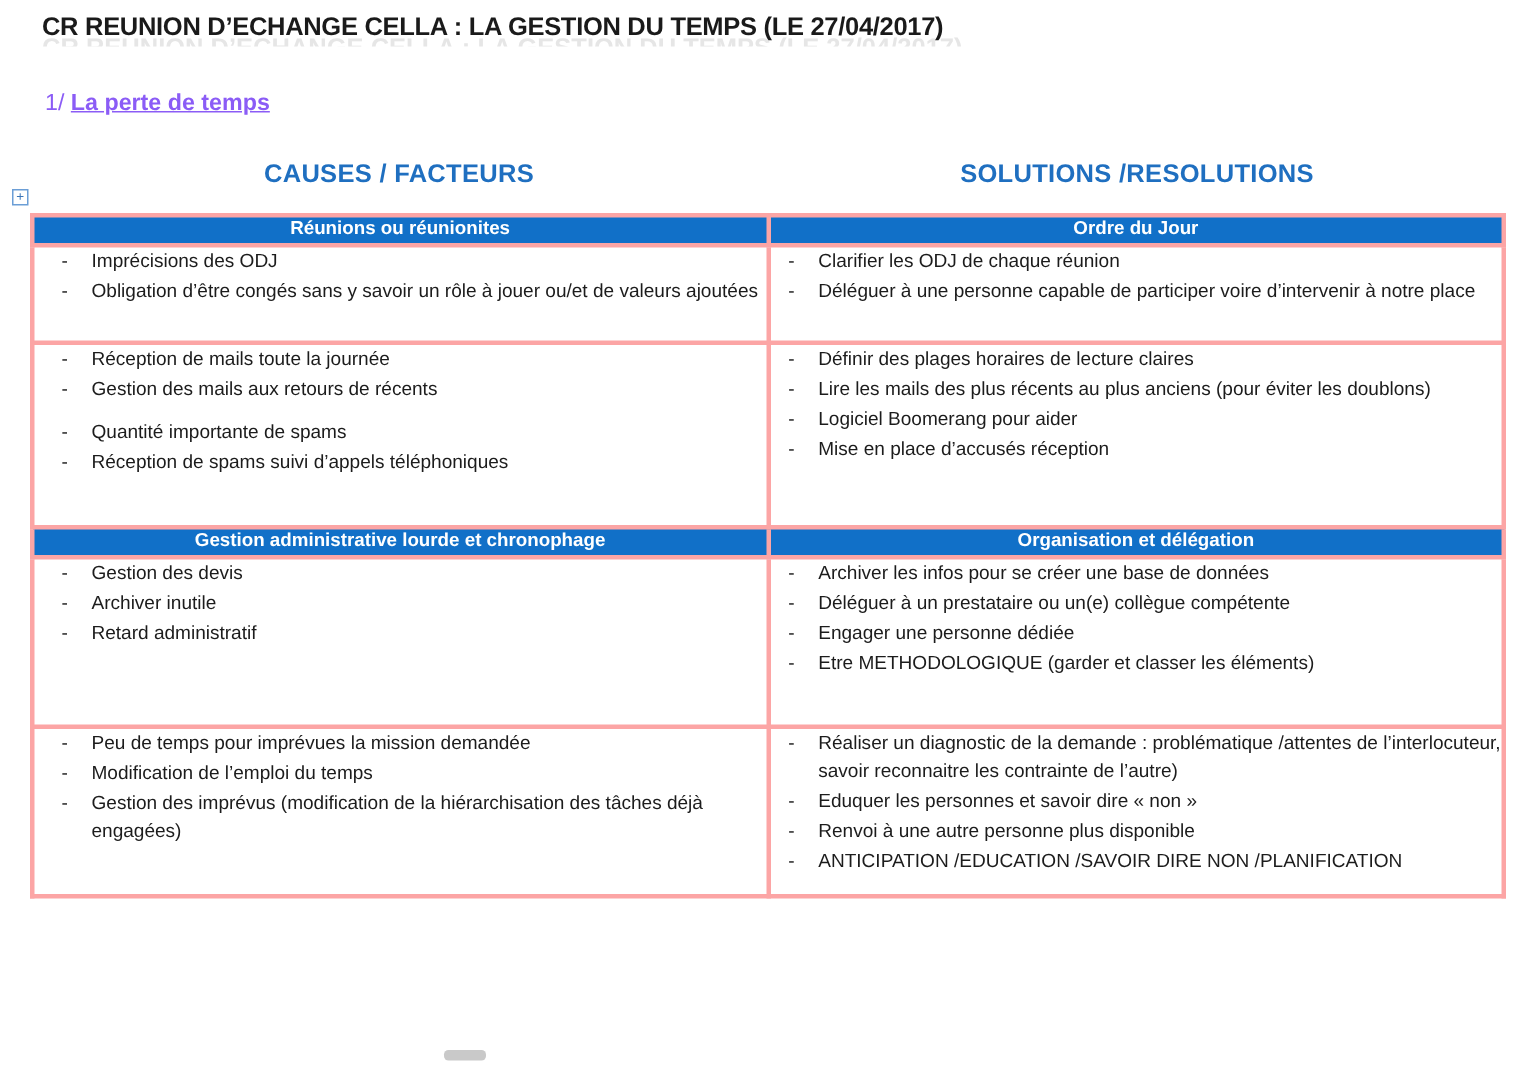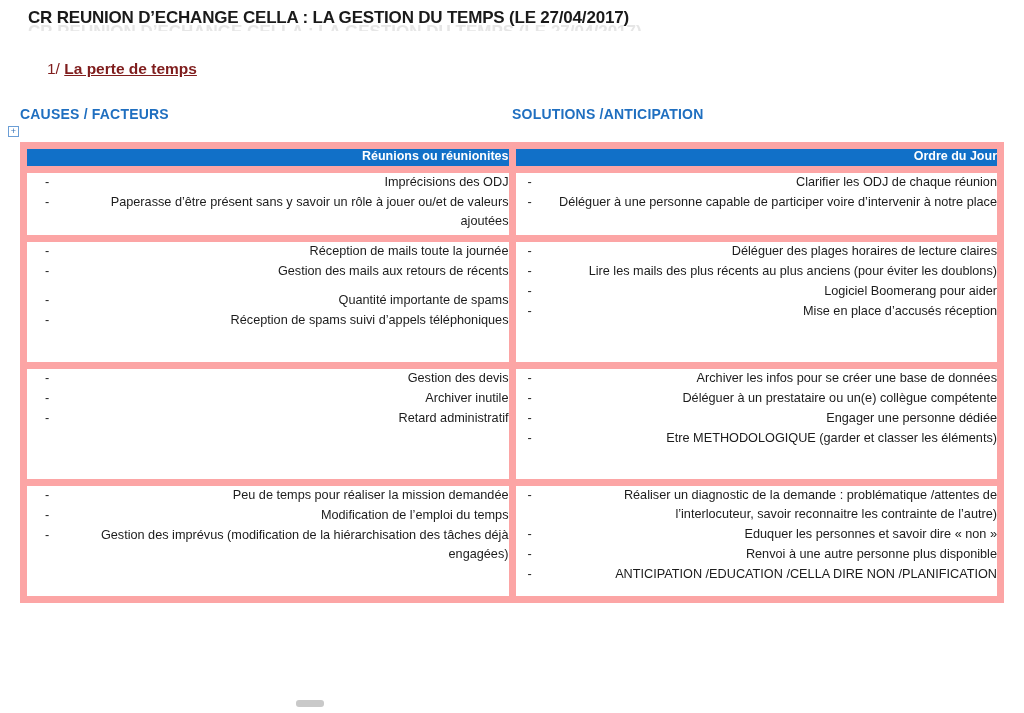--- a/index.html
+++ b/index.html
@@ -29,42 +29,42 @@
     font-weight: bold;
     color: #1a1a1a;
     letter-spacing: -0.2px;
     white-space: nowrap;
   }
   .section-heading {
     position: absolute;
     left: 30px;
     top: 60px;
     font-size: 15.5px;
-    color: #7f1d1d;
+    color: #8b5cf6;
     white-space: nowrap;
-    margin-left: 17px;
   }
   .section-heading .num {
     font-weight: normal;
   }
   .section-heading .underlined {
     text-decoration: underline;
     font-weight: bold;
   }
   .col-headers {
     position: absolute;
     left: 20px;
     top: 106px;
     width: 984px;
     display: flex;
   }
   .col-header {
     flex: 1 1 50%;
+    text-align: center;
     color: #1f6fc0;
-    font-size: 14px;
+    font-size: 17px;
     font-weight: bold;
     letter-spacing: 0.2px;
   }
   .plus-marker {
     position: absolute;
     left: 8px;
     top: 126px;
     width: 11px;
     height: 11px;
     border: 1px solid #6b9ed6;
@@ -77,24 +77,23 @@
   }
   table.grid {
     position: absolute;
     left: 20px;
     top: 142px;
     width: 984px;
     border-collapse: collapse;
     table-layout: fixed;
   }
   table.grid td {
-    border: 7px solid #fca5a5;
+    border: 3px solid #fca5a5;
     vertical-align: top;
     padding: 0;
-    text-align: right;
   }
   td.band {
     background: #1170c8;
     color: #ffffff;
     text-align: center;
     font-weight: bold;
     font-size: 12.5px;
     padding: 3px 4px 4px 4px;
     border: 1px solid #1170c8;
     height: 17px;
@@ -157,41 +156,41 @@
 
   <div class="title-ghost">CR REUNION D’ECHANGE CELLA : LA GESTION DU TEMPS (LE 27/04/2017)</div>
   <div class="doc-title">CR REUNION D’ECHANGE CELLA : LA GESTION DU TEMPS (LE 27/04/2017)</div>
 
   <div class="section-heading">
     <span class="num">1/ </span><span class="underlined">La perte de temps</span>
   </div>
 
   <div class="col-headers">
     <div class="col-header">CAUSES / FACTEURS</div>
-    <div class="col-header">SOLUTIONS /ANTICIPATION</div>
+    <div class="col-header">SOLUTIONS /RESOLUTIONS</div>
   </div>
 
   <div class="plus-marker">+</div>
 
   <table class="grid">
     <colgroup>
       <col style="width:50%">
       <col style="width:50%">
     </colgroup>
     <tbody>
 
       <tr>
         <td class="band">Réunions ou réunionites</td>
         <td class="band">Ordre du Jour</td>
       </tr>
       <tr>
         <td class="cell cell-left" style="height:62px;">
           <ul class="dashlist">
             <li><span class="dash">-</span><span>Imprécisions des ODJ</span></li>
-            <li><span class="dash">-</span><span>Paperasse d’être présent sans y savoir un rôle à jouer ou/et de valeurs ajoutées</span></li>
+            <li><span class="dash">-</span><span>Obligation d’être congés sans y savoir un rôle à jouer ou/et de valeurs ajoutées</span></li>
           </ul>
         </td>
         <td class="cell cell-right">
           <ul class="dashlist">
             <li><span class="dash">-</span><span>Clarifier les ODJ de chaque réunion</span></li>
             <li><span class="dash">-</span><span>Déléguer à une personne  capable de participer voire d’intervenir à notre place</span></li>
           </ul>
         </td>
       </tr>
 
@@ -199,28 +198,32 @@
         <td class="cell cell-left" style="height:120px;">
           <ul class="dashlist">
             <li><span class="dash">-</span><span>Réception de mails toute la journée</span></li>
             <li><span class="dash">-</span><span>Gestion des mails aux retours de récents</span></li>
             <li class="gap"><span class="dash">-</span><span>Quantité importante de spams</span></li>
             <li><span class="dash">-</span><span>Réception de spams suivi d’appels téléphoniques</span></li>
           </ul>
         </td>
         <td class="cell cell-right">
           <ul class="dashlist">
-            <li><span class="dash">-</span><span>Déléguer des plages horaires de lecture claires</span></li>
+            <li><span class="dash">-</span><span>Définir des plages horaires de lecture claires</span></li>
             <li><span class="dash">-</span><span>Lire les mails des plus récents au plus anciens (pour éviter les doublons)</span></li>
             <li><span class="dash">-</span><span>Logiciel Boomerang pour aider</span></li>
             <li><span class="dash">-</span><span>Mise en place d’accusés réception</span></li>
           </ul>
         </td>
       </tr>
 
+      <tr>
+        <td class="band">Gestion administrative lourde et chronophage</td>
+        <td class="band">Organisation et délégation</td>
+      </tr>
       <tr>
         <td class="cell cell-left" style="height:110px;">
           <ul class="dashlist">
             <li><span class="dash">-</span><span>Gestion des devis</span></li>
             <li><span class="dash">-</span><span>Archiver inutile</span></li>
             <li><span class="dash">-</span><span>Retard administratif</span></li>
           </ul>
         </td>
         <td class="cell cell-right">
           <ul class="dashlist">
@@ -228,31 +231,31 @@
             <li><span class="dash">-</span><span>Déléguer à un prestataire ou un(e) collègue compétente</span></li>
             <li><span class="dash">-</span><span>Engager une personne dédiée</span></li>
             <li><span class="dash">-</span><span>Etre METHODOLOGIQUE (garder et classer les éléments)</span></li>
           </ul>
         </td>
       </tr>
 
       <tr>
         <td class="cell cell-left" style="height:110px;">
           <ul class="dashlist">
-            <li><span class="dash">-</span><span>Peu de temps pour réaliser la mission demandée</span></li>
+            <li><span class="dash">-</span><span>Peu de temps pour imprévues la mission demandée</span></li>
             <li><span class="dash">-</span><span>Modification de l’emploi du temps</span></li>
             <li><span class="dash">-</span><span>Gestion des imprévus (modification de la  hiérarchisation des tâches déjà engagées)</span></li>
           </ul>
         </td>
         <td class="cell cell-right">
           <ul class="dashlist">
             <li><span class="dash">-</span><span>Réaliser un diagnostic de la demande : problématique /attentes de l’interlocuteur, savoir reconnaitre les contrainte de l’autre)</span></li>
             <li><span class="dash">-</span><span>Eduquer les personnes et savoir dire « non »</span></li>
             <li><span class="dash">-</span><span>Renvoi à une autre personne plus disponible</span></li>
-            <li><span class="dash">-</span><span>ANTICIPATION /EDUCATION /CELLA DIRE NON /PLANIFICATION</span></li>
+            <li><span class="dash">-</span><span>ANTICIPATION /EDUCATION /SAVOIR DIRE NON /PLANIFICATION</span></li>
           </ul>
         </td>
       </tr>
     </tbody>
   </table>
 
   <div class="scroll-thumb"></div>
 </div>
 
 </body></html>

